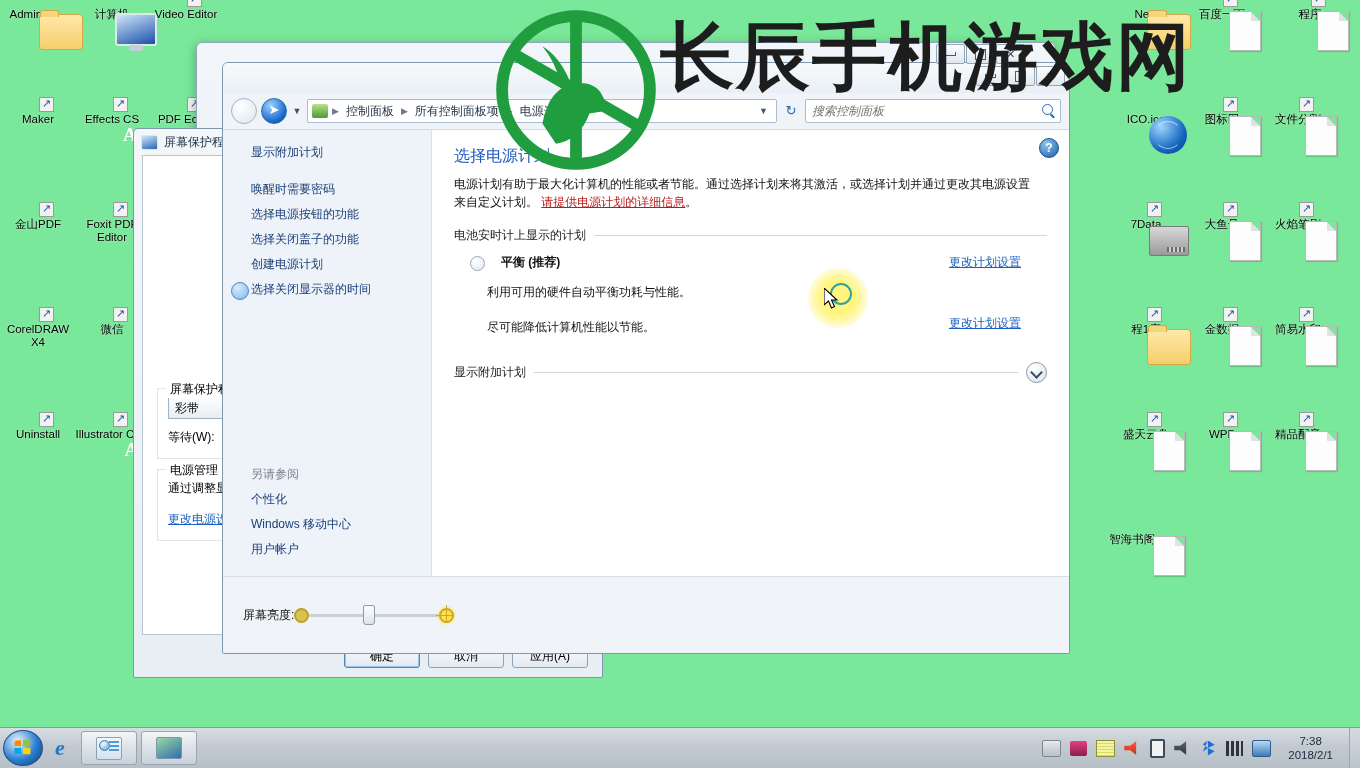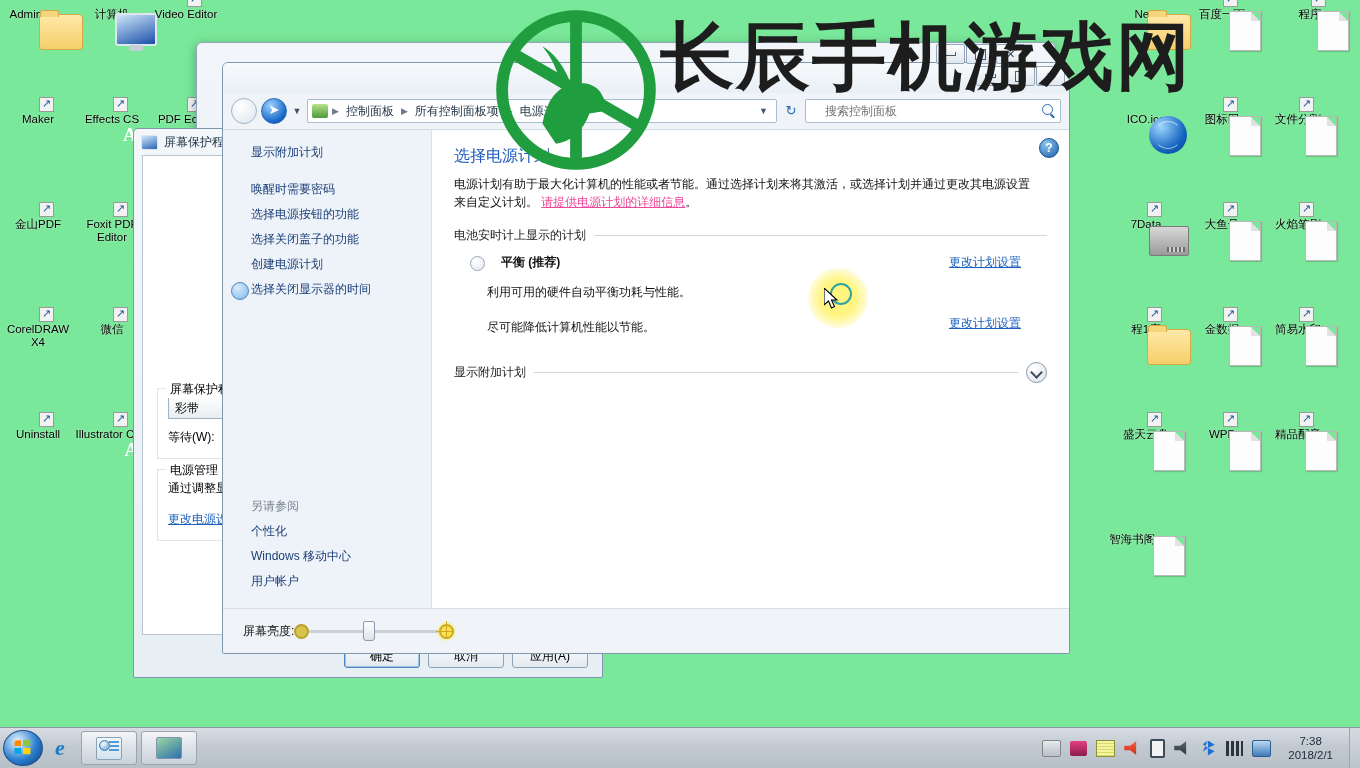--- a/index.html
+++ b/index.html
@@ -81,23 +81,22 @@
   }
   .crumb{padding:1px 3px;white-space:nowrap;}
   .crumb-sep{color:#6b7b8c;font-size:9px;}
   .addr-drop{margin-left:auto;color:#44546a;font-size:9px;padding:0 4px;}
   .refresh{width:20px;height:20px;color:#2a6cb0;font-size:13px;text-align:center;line-height:20px;}
   .searchbox{
     width:246px;height:22px;border:1px solid #a8bdd0;background:#fff;border-radius:2px;
     display:flex;align-items:center;padding:0 4px;
   }
   .searchbox input{
-    border:0;outline:0;flex:1;font-size:12px;color:#1d4ed8;background:transparent;
+    border:0;outline:0;flex:1;font-size:12px;font-style:italic;color:#1d4ed8;background:transparent;
     font-family:"Liberation Sans",sans-serif;
-    margin-left:13px;
   }
   .mag{width:14px;height:14px;position:relative;}
   .mag:before{content:"";position:absolute;width:9px;height:9px;border:1.6px solid #2a6cb0;border-radius:50%;left:0;top:0;}
   .mag:after{content:"";position:absolute;width:5px;height:1.6px;background:#2a6cb0;transform:rotate(45deg);left:8px;top:11px;}
 
   #cp-body{flex:1;display:flex;background:#fff;border-top:1px solid #cfd9e2;position:relative;overflow:hidden;}
   #cp-side{width:208px;background:#eef3f9;border-right:1px solid #d7e0e8;position:relative;
     display:flex;flex-direction:column;padding:14px 0 0 0;}
   .side-link{padding:5px 10px 5px 28px;font-size:12px;color:#1b3f78;cursor:pointer;line-height:15px;}
   .side-home{padding:0 10px 16px 28px;font-size:12px;color:#1b3f78;}
@@ -108,41 +107,41 @@
   .seealso{margin-top:auto;padding:0 10px 14px 28px;}
   .seealso-title{color:#7a8694;font-size:12px;padding:6px 0 4px;}
   .seealso a{display:block;color:#1b3f78;font-size:12px;padding:4px 0;text-decoration:none;}
 
   #cp-main{flex:1;position:relative;padding:16px 22px 0 22px;background:#fff;overflow:hidden;}
   .help-btn{position:absolute;right:10px;top:8px;width:18px;height:18px;border-radius:50%;
     background:radial-gradient(circle at 34% 28%,#8ec4ef,#1b5fa8);color:#fff;font-size:12px;font-weight:bold;
     text-align:center;line-height:18px;border:1px solid #16528f;}
   .page-h1{color:#1f5bbf;font-size:16px;margin:0 0 8px;font-weight:normal;}
   .page-desc{font-size:12px;line-height:18px;color:#111;max-width:580px;margin-bottom:16px;}
-  .page-desc a{color:#ec4899;}
+  .page-desc a{color:#b91c1c;}
   .grp{display:flex;align-items:center;margin:0 0 10px;}
   .grp-label{font-size:12px;color:#222;white-space:nowrap;padding-right:8px;}
   .grp-rule{flex:1;height:1px;background:#d6d6d6;}
   .plan-row{display:flex;align-items:flex-start;margin:0 0 4px;padding-left:4px;}
   .radio{width:13px;height:13px;border-radius:50%;border:1px solid #9aa7b4;
     background:radial-gradient(circle at 35% 30%,#ffffff,#e2e8ee);margin:2px 8px 0 12px;flex:0 0 auto;}
   .radio.on{border-color:#3f7cb5;background:radial-gradient(circle at 35% 30%,#fbfdff,#dfeaf4);position:relative;}
   .radio.on:after{content:"";position:absolute;inset:3px;border-radius:50%;background:#2f6ea8;}
   .plan-name{font-size:12px;font-weight:bold;color:#111;margin-left:8px;}
   .plan-name.normal{font-weight:normal;}
   .plan-sub{font-size:12px;color:#111;padding:4px 0 0 20px;margin-top:9px;}
   .plan-link{position:absolute;right:26px;color:#1b5fbf;font-size:12px;}
   .plan-link.ul{text-decoration:underline;}
   .chev-circle{width:19px;height:19px;border-radius:50%;border:1px solid #8a98a8;
     background:radial-gradient(circle at 34% 28%,#ffffff,#dbe3ea);margin-left:8px;position:relative;flex:0 0 auto;}
   .chev-circle:after{content:"";position:absolute;left:5px;top:5px;width:7px;height:7px;
     border-left:2px solid #3d4d5e;border-bottom:2px solid #3d4d5e;transform:rotate(-45deg);}
 
   #cp-bright{height:44px;border-top:1px solid #d7dee6;background:#f0f4f8;
-    display:flex;align-items:center;padding:0 20px;flex:0 0 auto;}
+    display:flex;align-items:center;padding:16px 20px;flex:0 0 auto;}
   .bright-label{font-size:12px;color:#111;}
   .sun-small,.sun-big{position:relative;}
   .sun-small{width:11px;height:11px;border-radius:50%;background:#d9c24e;border:2px solid #b8a02c;}
   .sun-big{width:11px;height:11px;border-radius:50%;background:#ffe14d;border:2px solid #caa81f;
     box-shadow:0 0 0 2px rgba(255,230,90,.45);}
   .sun-big:before,.sun-big:after{content:"";position:absolute;background:#caa81f;}
   .sun-big:before{width:1px;height:17px;left:5px;top:-5px;}
   .sun-big:after{width:17px;height:1px;top:5px;left:-5px;}
   .slider{width:130px;height:16px;position:relative;display:flex;align-items:center;}
   .slider-track{width:100%;height:3px;background:#c9cfd6;border-radius:2px;}

